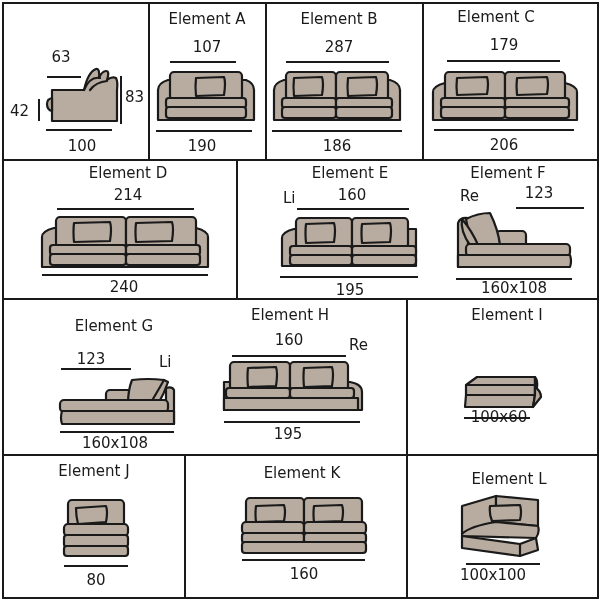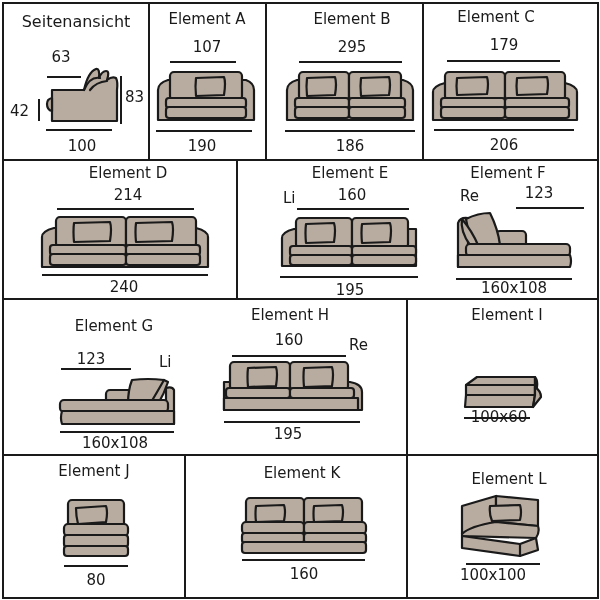--- a/index.html
+++ b/index.html
@@ -27,21 +27,20 @@
 <div class="vline" style="left:265px;top:2px;height:158px"></div>
 <div class="vline" style="left:422px;top:2px;height:158px"></div>
 <div class="hline" style="left:2px;top:159px;width:595px"></div>
 <div class="vline" style="left:236px;top:159px;height:140px"></div>
 <div class="hline" style="left:2px;top:298px;width:595px"></div>
 <div class="vline" style="left:406px;top:298px;height:300px"></div>
 <div class="hline" style="left:2px;top:454px;width:595px"></div>
 <div class="vline" style="left:184px;top:454px;height:144px"></div>
 
 <div class="cell" style="left:2px;top:2px;width:146px;height:157px">
-  <div class="t ctr" style="left:74px;top:12px;font-size:16px">Seitenansicht</div>
   <div class="t ctr" style="left:59px;top:48px">63</div>
   <div class="dim" style="left:45px;top:74px;width:34px"></div>
   <div class="t" style="left:8px;top:102px">42</div>
   <div class="vdim" style="left:36px;top:97px;height:22px"></div>
   <div class="t" style="left:123px;top:88px">83</div>
   <div class="vdim" style="left:118px;top:74px;height:48px"></div>
   <svg style="left:42px;top:64px" width="80" height="60">
     <path class="f" d="M40 24 Q44 6 52 3 Q56 2 55 12 Q58 5 62 5 Q66 5 63 14 Q68 10 72 12 Q74 16 73 24 L73 55 L8 55 L8 24 Z"></path>
     <path class="n" d="M40 24 Q46 10 56 12 M46 24 Q52 16 63 15"></path>
     <path class="f" d="M8 32 Q3 33 3 38 Q3 44 8 45 Z"></path>
@@ -58,23 +57,23 @@
     <path class="f" d="M2 22 Q2 15 12 12 L90 12 Q98 15 98 22 L98 52 L2 52 Z"></path>
     <rect class="f" x="14" y="4" width="72" height="28" rx="4"></rect>
     <path class="f" d="M40 10 L68 9 Q70 14 68 27 L40 28 Q39 18 40 10 Z"></path>
     <rect class="f" x="10" y="30" width="80" height="10" rx="3"></rect>
     <rect class="f" x="10" y="39" width="80" height="11" rx="3"></rect>
   </svg>
   <div class="dim" style="left:6px;top:128px;width:96px"></div>
   <div class="t ctr" style="left:52px;top:137px">190</div>
 </div>
 
-<div class="cell" style="left:272px;top:2px;width:155px;height:159px">
+<div class="cell" style="left:259px;top:2px;width:155px;height:159px">
   <div class="t ctr" style="left:80px;top:10px">Element B</div>
-  <div class="t ctr" style="left:80px;top:38px">295</div>
+  <div class="t ctr" style="left:80px;top:38px">287</div>
   <div class="dim" style="left:27px;top:59px;width:103px"></div>
   <svg style="left:13px;top:66px" width="130" height="56">
     <path class="f" d="M2 22 Q2 15 12 12 L118 12 Q128 15 128 22 L128 52 L2 52 Z"></path>
     <rect class="f" x="14" y="4" width="50" height="28" rx="4"></rect>
     <rect class="f" x="64" y="4" width="52" height="28" rx="4"></rect>
     <path class="f" d="M22 10 L50 9 Q52 15 50 27 L22 28 Q21 18 22 10 Z"></path>
     <path class="f" d="M76 10 L104 9 Q106 15 104 27 L76 28 Q75 18 76 10 Z"></path>
     <rect class="f" x="10" y="30" width="54" height="10" rx="3"></rect>
     <rect class="f" x="64" y="30" width="56" height="10" rx="3"></rect>
     <rect class="f" x="10" y="39" width="54" height="11" rx="3"></rect>

